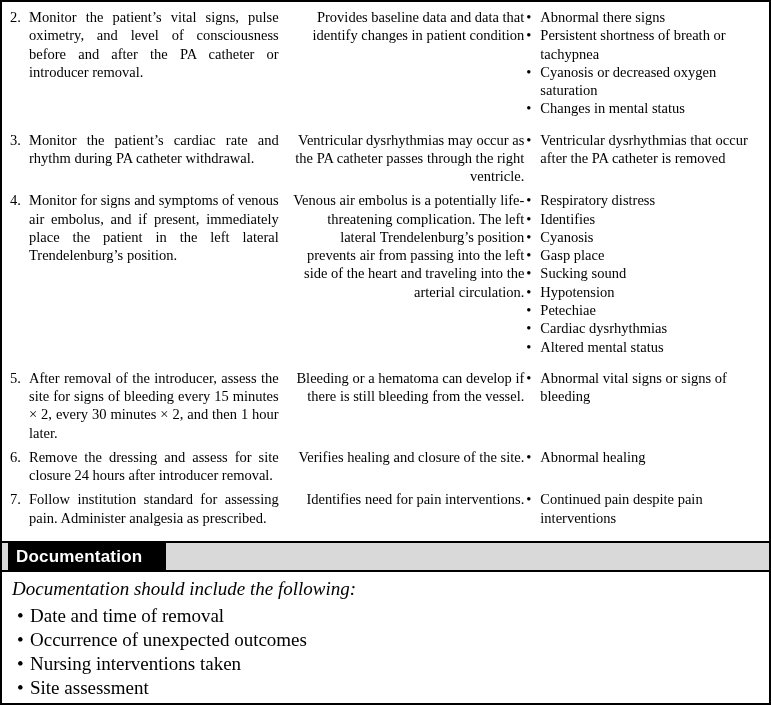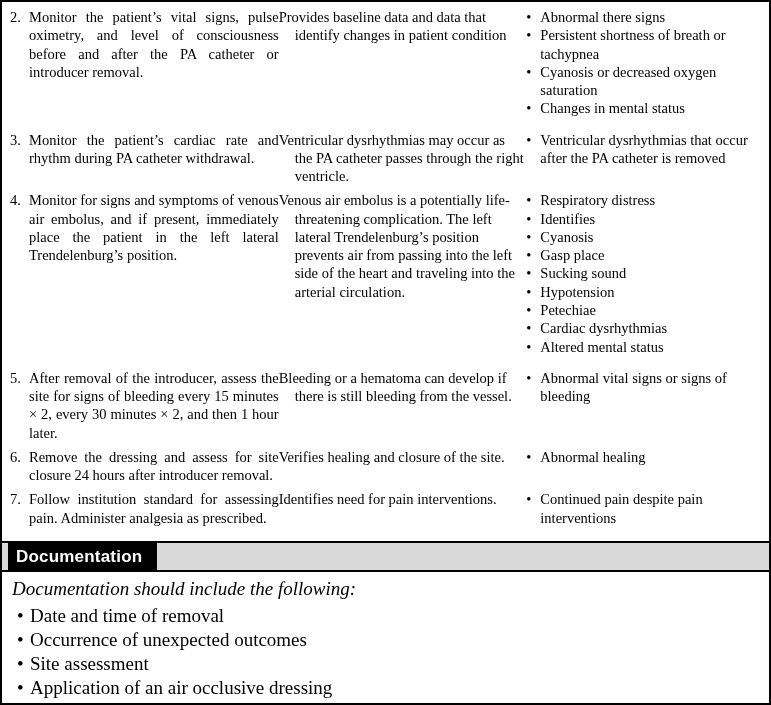--- a/index.html
+++ b/index.html
@@ -56,20 +56,21 @@
   }
   .rat-text {
     text-indent: 0;
     padding-left: 0;
     text-align: left;
   }
   .rat-text .hang {
     display: block;
     padding-left: 16px;
     text-indent: -16px;
+    text-align: right;
   }
   ul.bullets {
     list-style: none;
     margin: 0;
     padding: 0;
   }
   ul.bullets li {
     position: relative;
     padding-left: 16px;
     margin: 0 0 0 0;
@@ -101,21 +102,21 @@
     border-bottom: 2px solid #000000;
   }
   .doc-title {
     display: inline-block;
     background: #000000;
     color: #ffffff;
     font-family: "Liberation Sans", sans-serif;
     font-weight: bold;
     font-size: 17px;
     line-height: 27px;
-    padding: 0 15px 0 8px;
+    padding: 0 24px 0 8px;
     margin-left: 6px;
     letter-spacing: 0.2px;
   }
   .doc-body {
     padding: 5px 10px 0 10px;
     font-size: 19px;
     line-height: 1.3;
   }
   .doc-lead {
     font-style: italic;
@@ -299,20 +300,21 @@
     <div class="doc-header-strip">
       <span class="doc-title">Documentation</span>
     </div>
     <div class="doc-body">
       <div class="doc-lead">Documentation should include the following:</div>
       <div class="doc-cols">
         <div class="doc-col-right">
           <ul class="bullets">
             <li>Date and time of removal</li>
             <li>Occurrence of unexpected outcomes</li>
+            <li>Nursing interventions taken</li>
             <li>Site assessment</li>
             <li>Application of an air occlusive dressing</li>
           </ul>
         </div>
       </div>
     </div>
   </div>
 
 </div>
 

